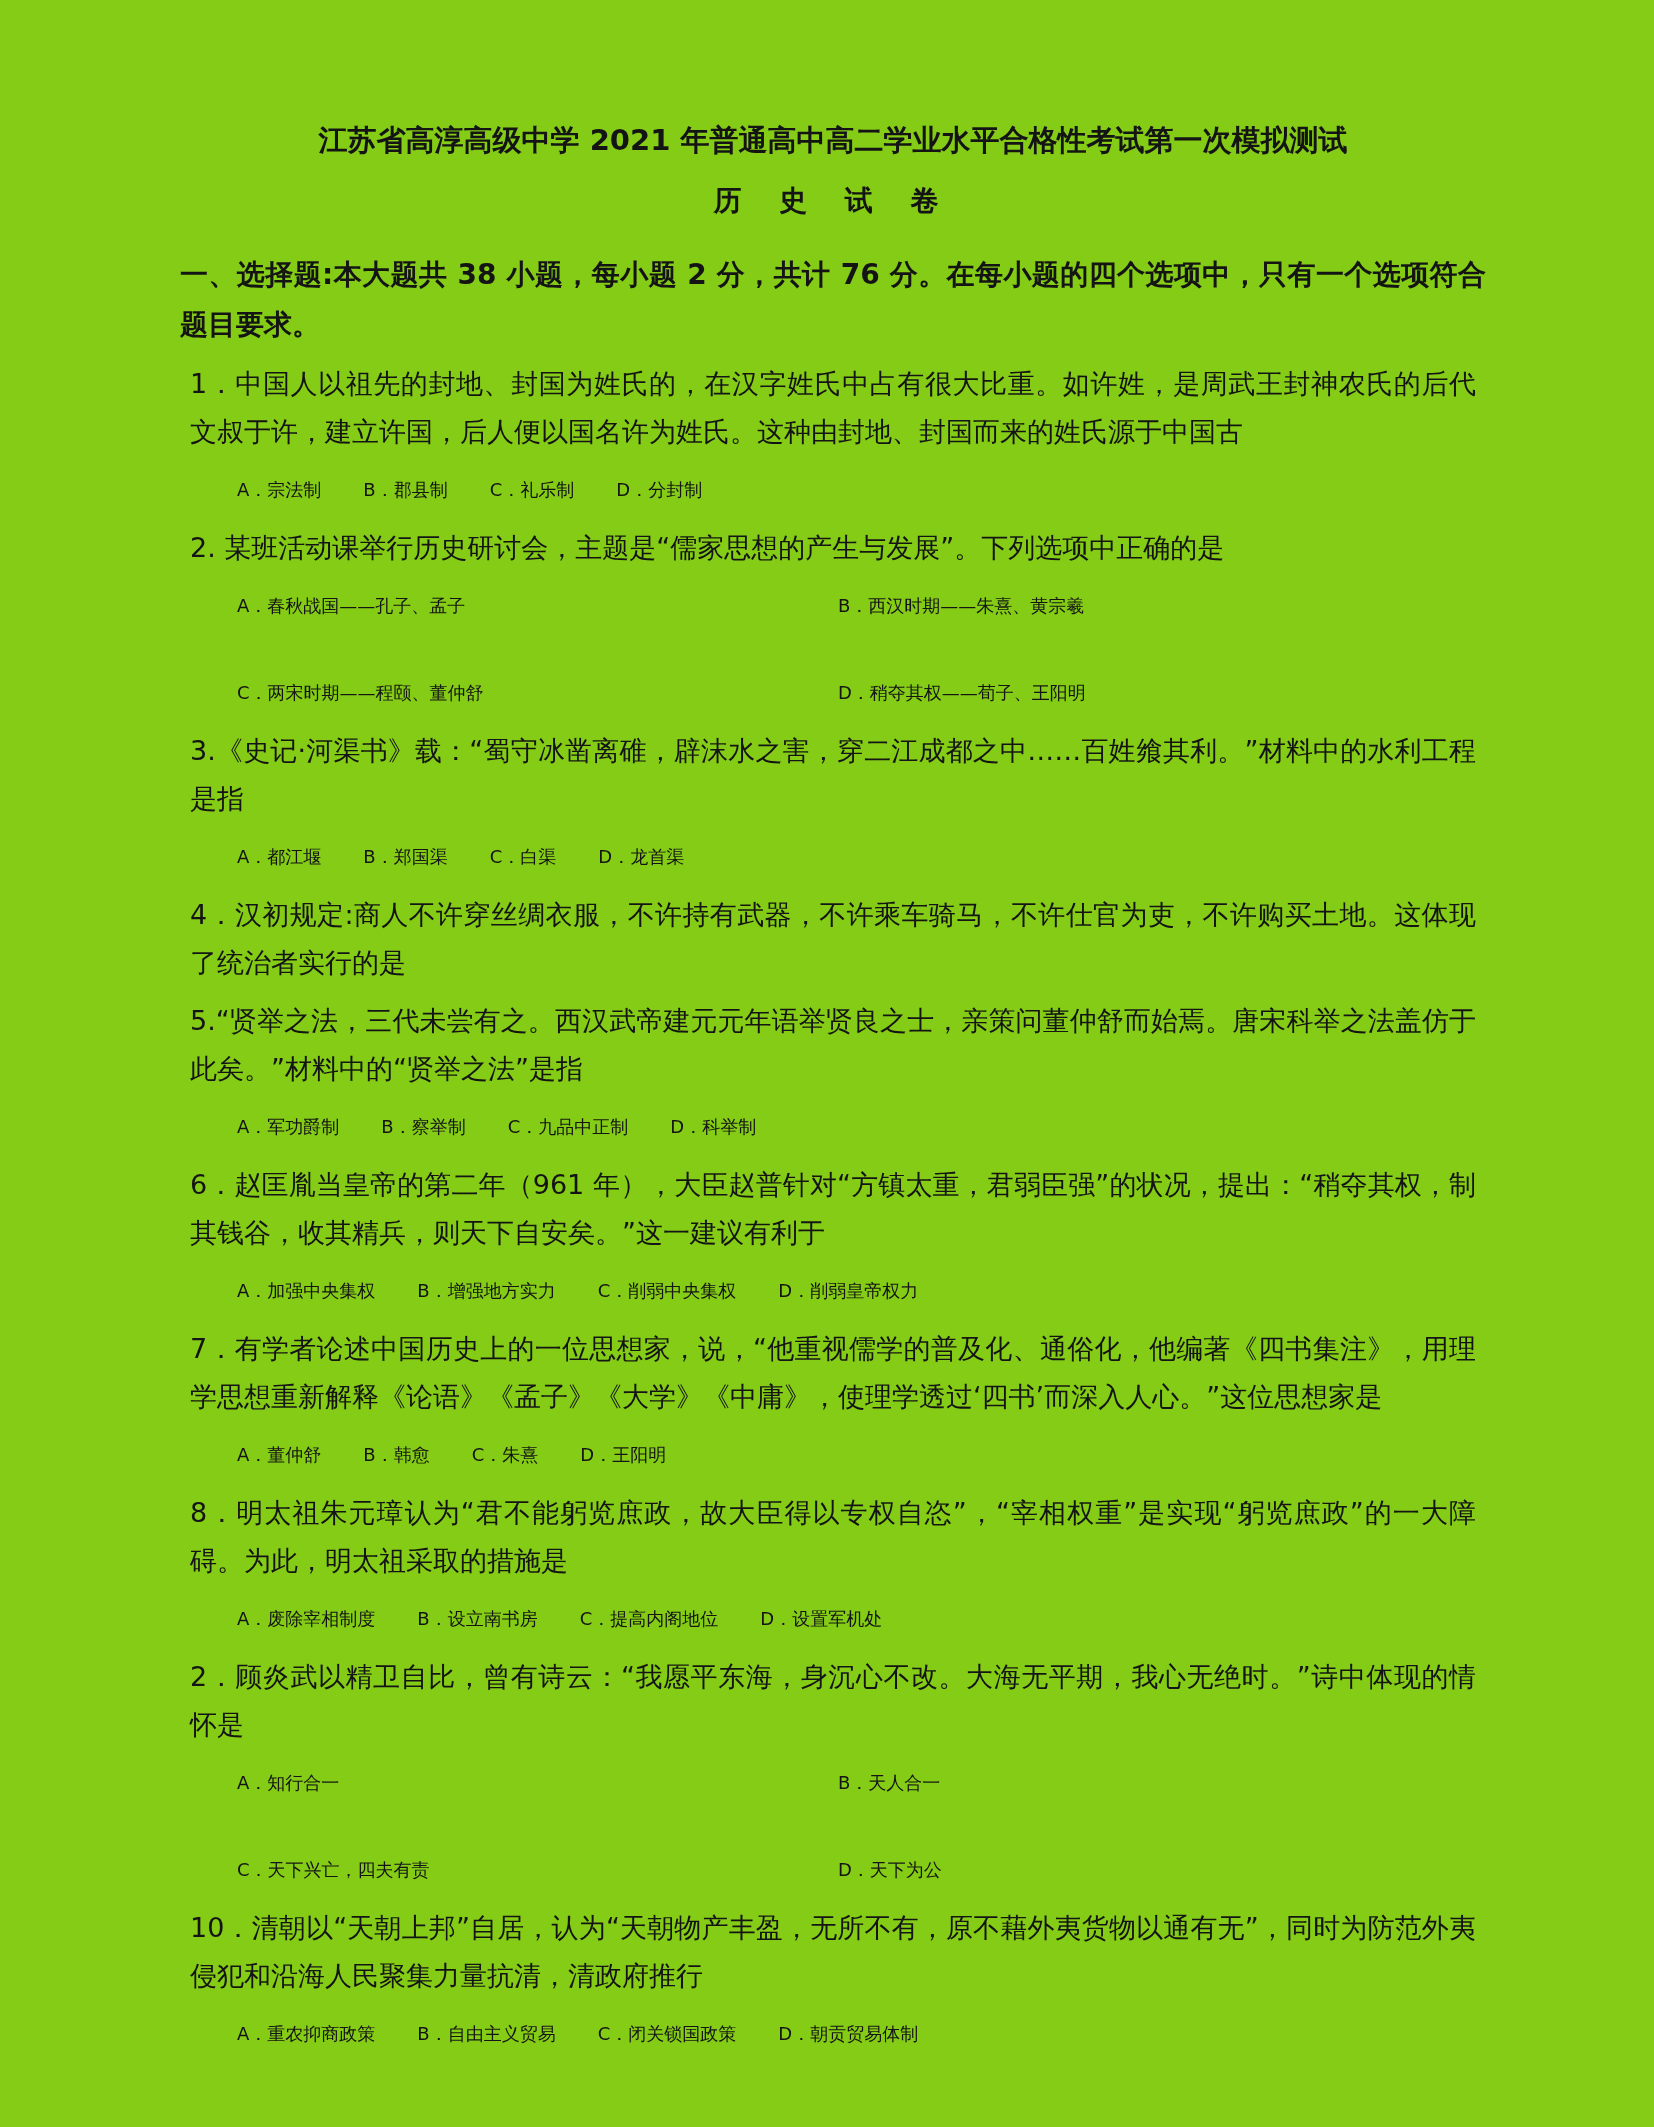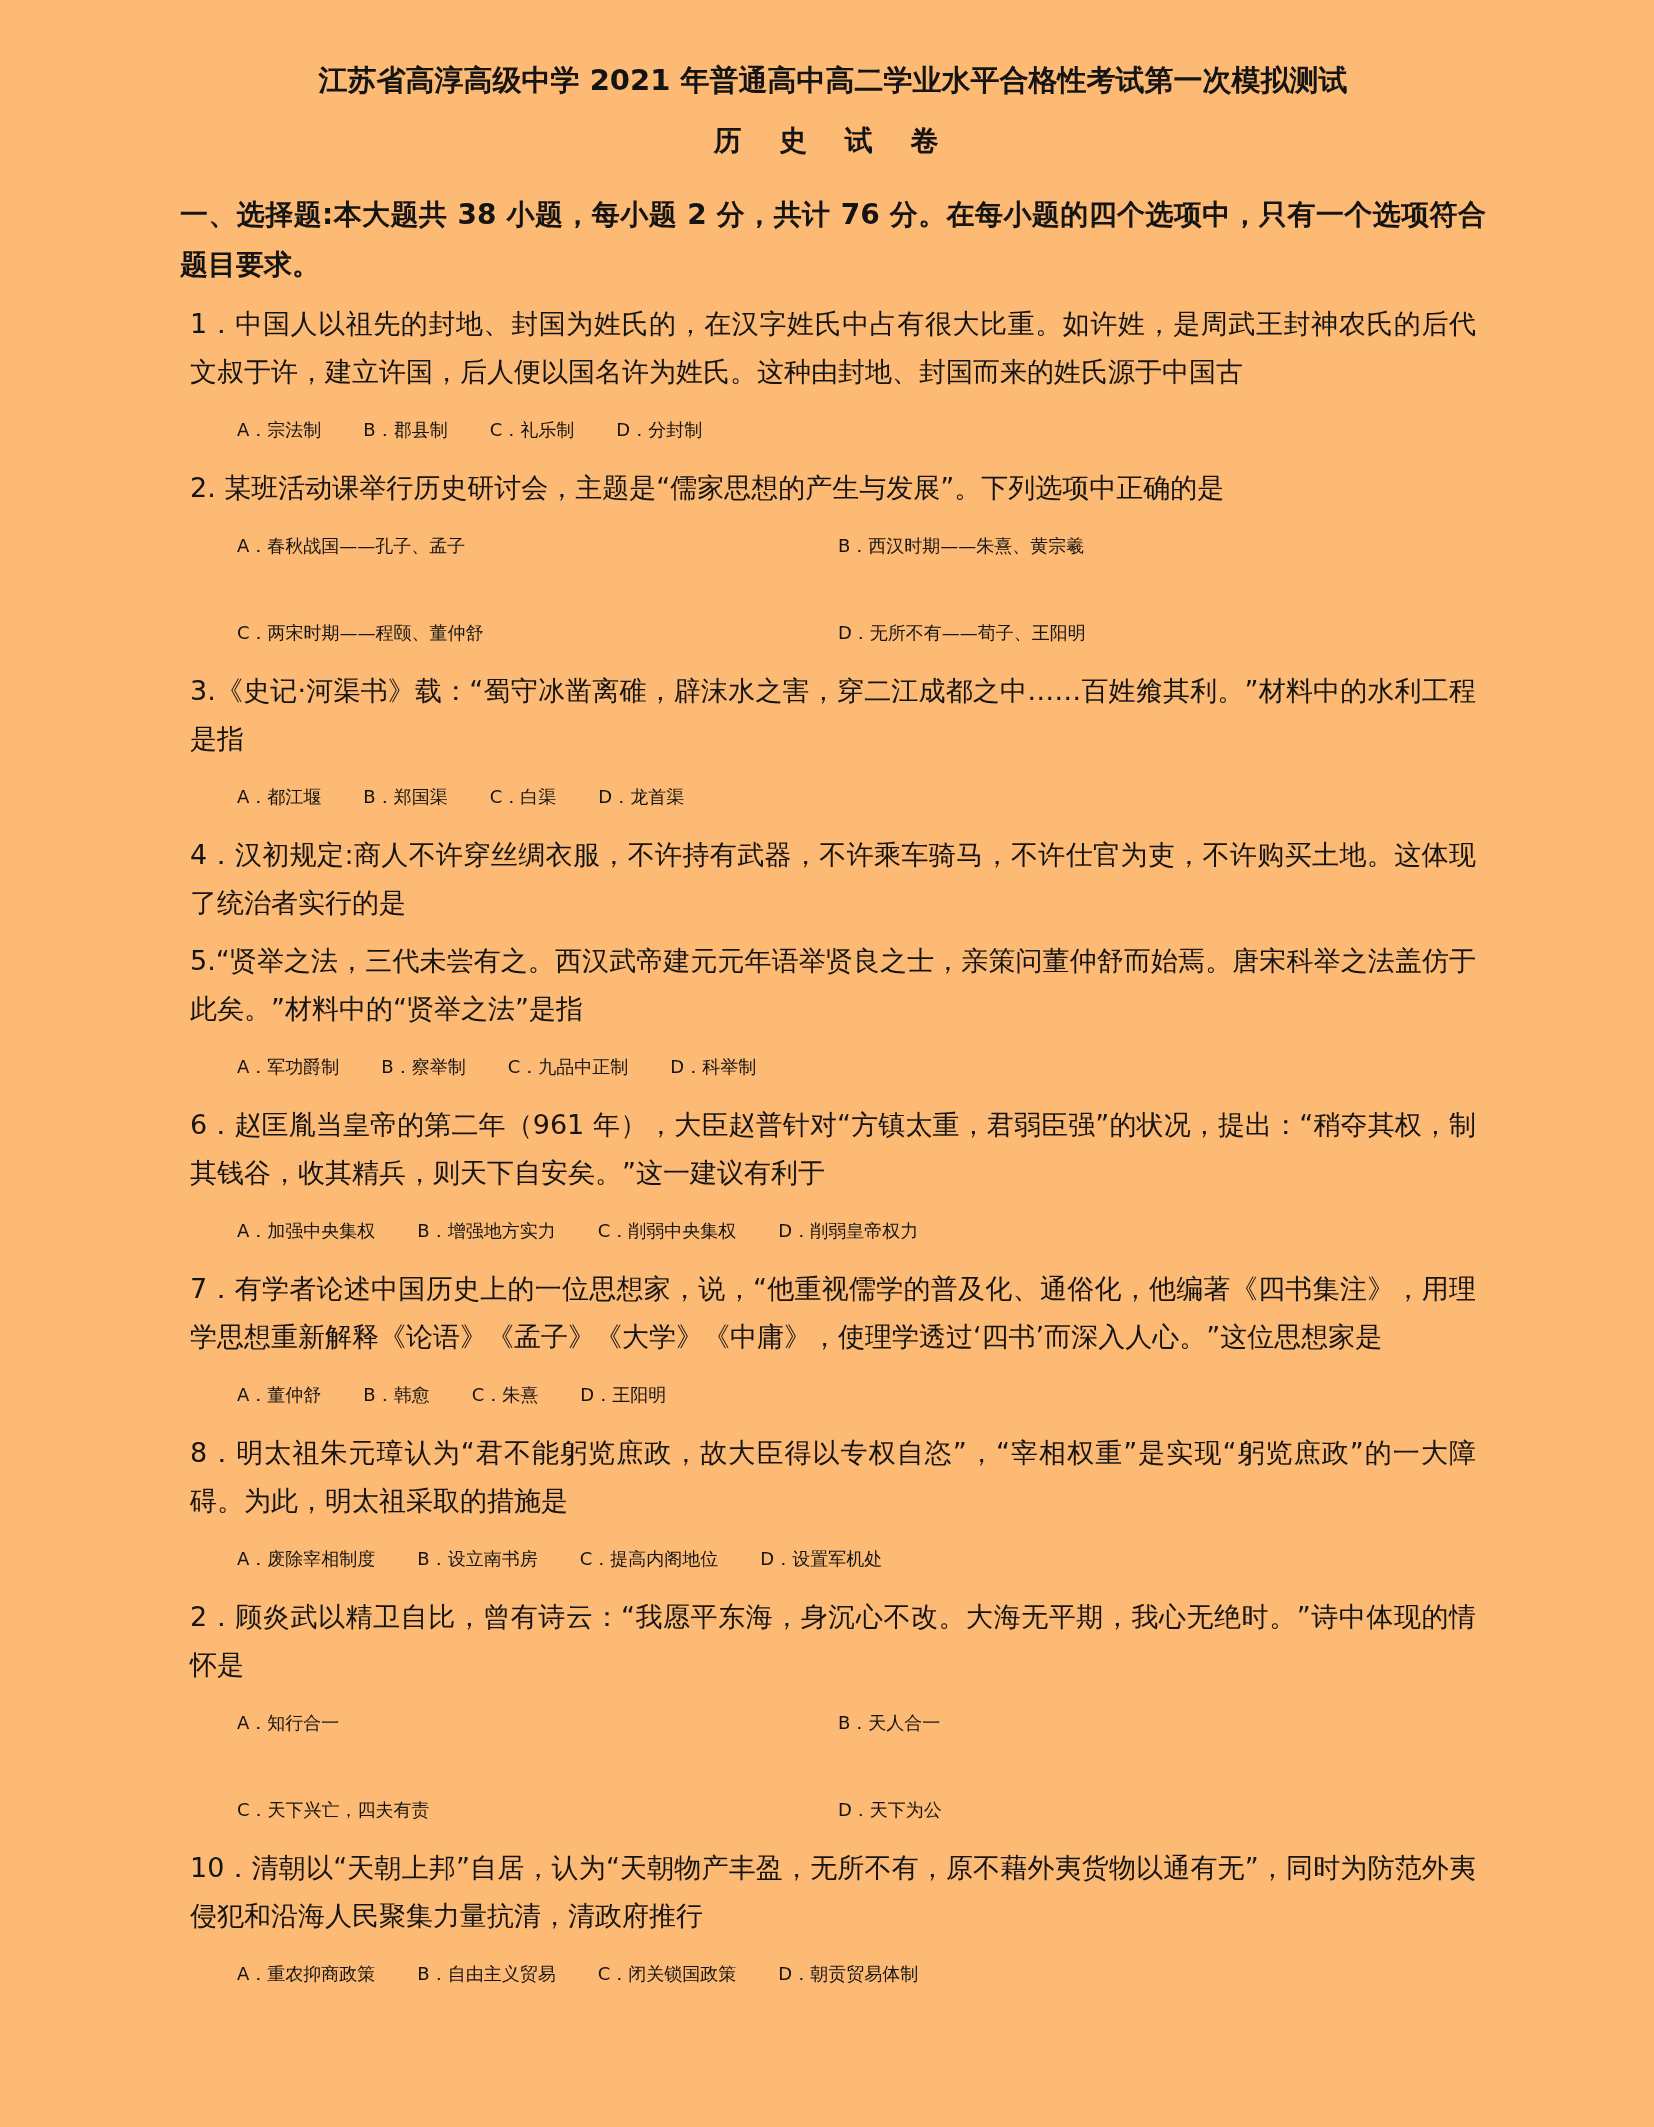--- a/index.html
+++ b/index.html
@@ -1,21 +1,21 @@
 <!DOCTYPE html>
 <html><head>
 <meta charset="utf-8">
 <style>
   html, body { margin: 0; padding: 0; background: #ffffff; }
   .page {
     width: 1654px;
     height: 2127px;
-    background: #fdba74;
+    background: #84cc16;
     box-sizing: border-box;
-    padding: 60px 168px 0 180px;
+    padding: 120px 168px 0 180px;
     font-family: "DejaVu Sans", "Liberation Sans", sans-serif;
     color: #141414;
     overflow: hidden;
   }
   .school-line {
     text-align: center;
     font-weight: bold;
     font-size: 29px;
     line-height: 40px;
     margin: 0 0 22px 0;
@@ -78,21 +78,21 @@
       <span class="opt">D．分封制</span>
     </div>
   </div>
 
   <div>
     <p class="q-text">2. 某班活动课举行历史研讨会，主题是“儒家思想的产生与发展”。下列选项中正确的是</p>
     <div class="opts grid2">
       <span class="opt">A．春秋战国——孔子、孟子</span>
       <span class="opt">B．西汉时期——朱熹、黄宗羲</span>
       <span class="opt">C．两宋时期——程颐、董仲舒</span>
-      <span class="opt">D．无所不有——荀子、王阳明</span>
+      <span class="opt">D．稍夺其权——荀子、王阳明</span>
     </div>
   </div>
 
   <div>
     <p class="q-text">3.《史记·河渠书》载：“蜀守冰凿离碓，辟沫水之害，穿二江成都之中……百姓飨其利。”材料中的水利工程是指</p>
     <div class="opts row4">
       <span class="opt">A．都江堰</span>
       <span class="opt">B．郑国渠</span>
       <span class="opt">C．白渠</span>
       <span class="opt">D．龙首渠</span>

